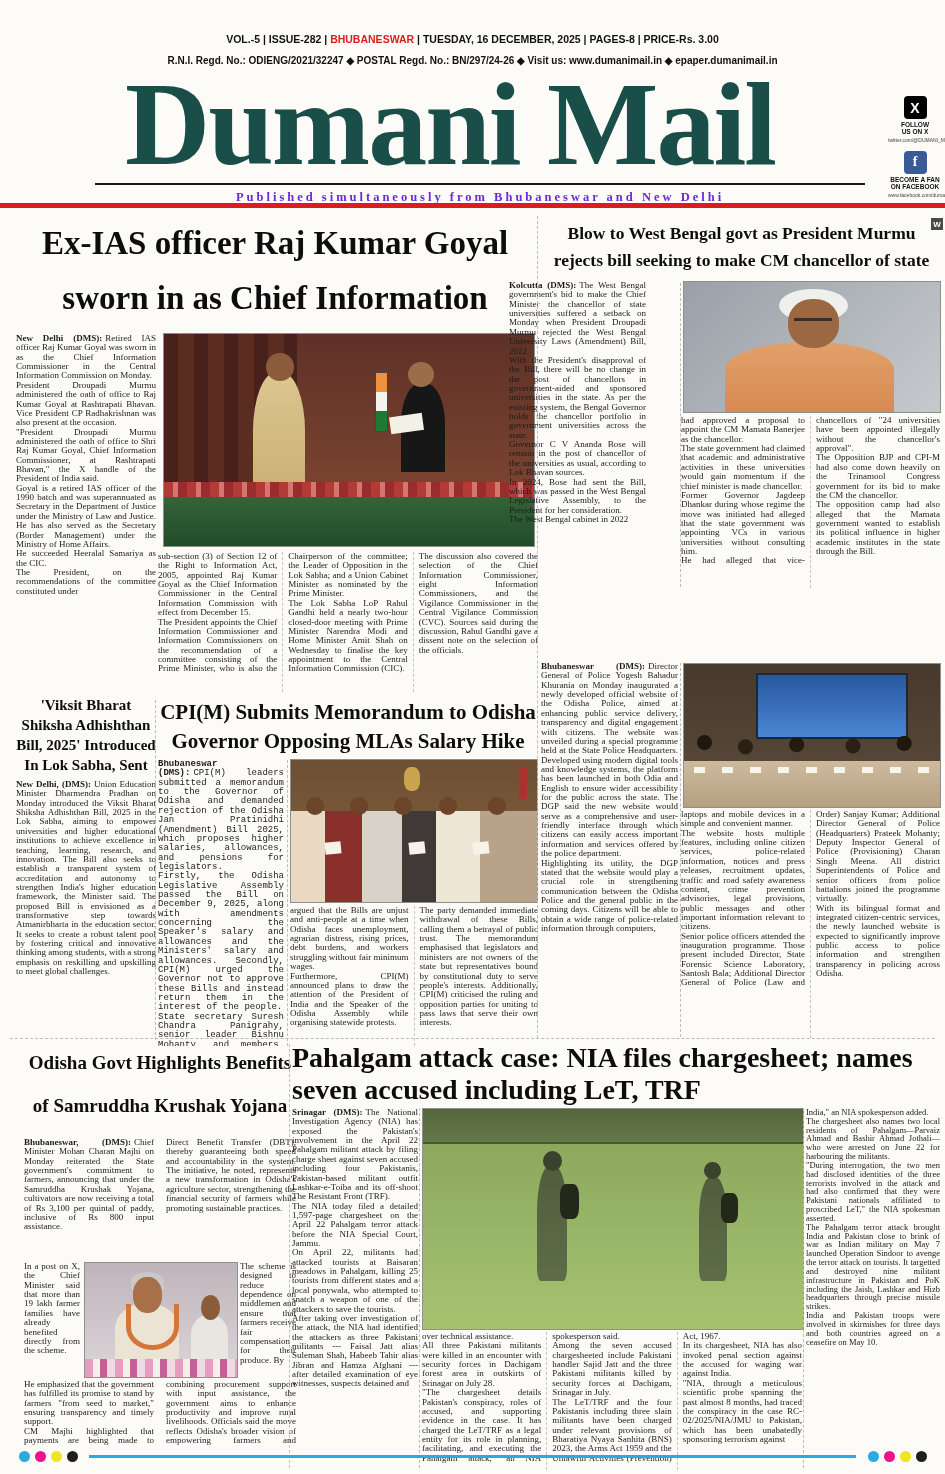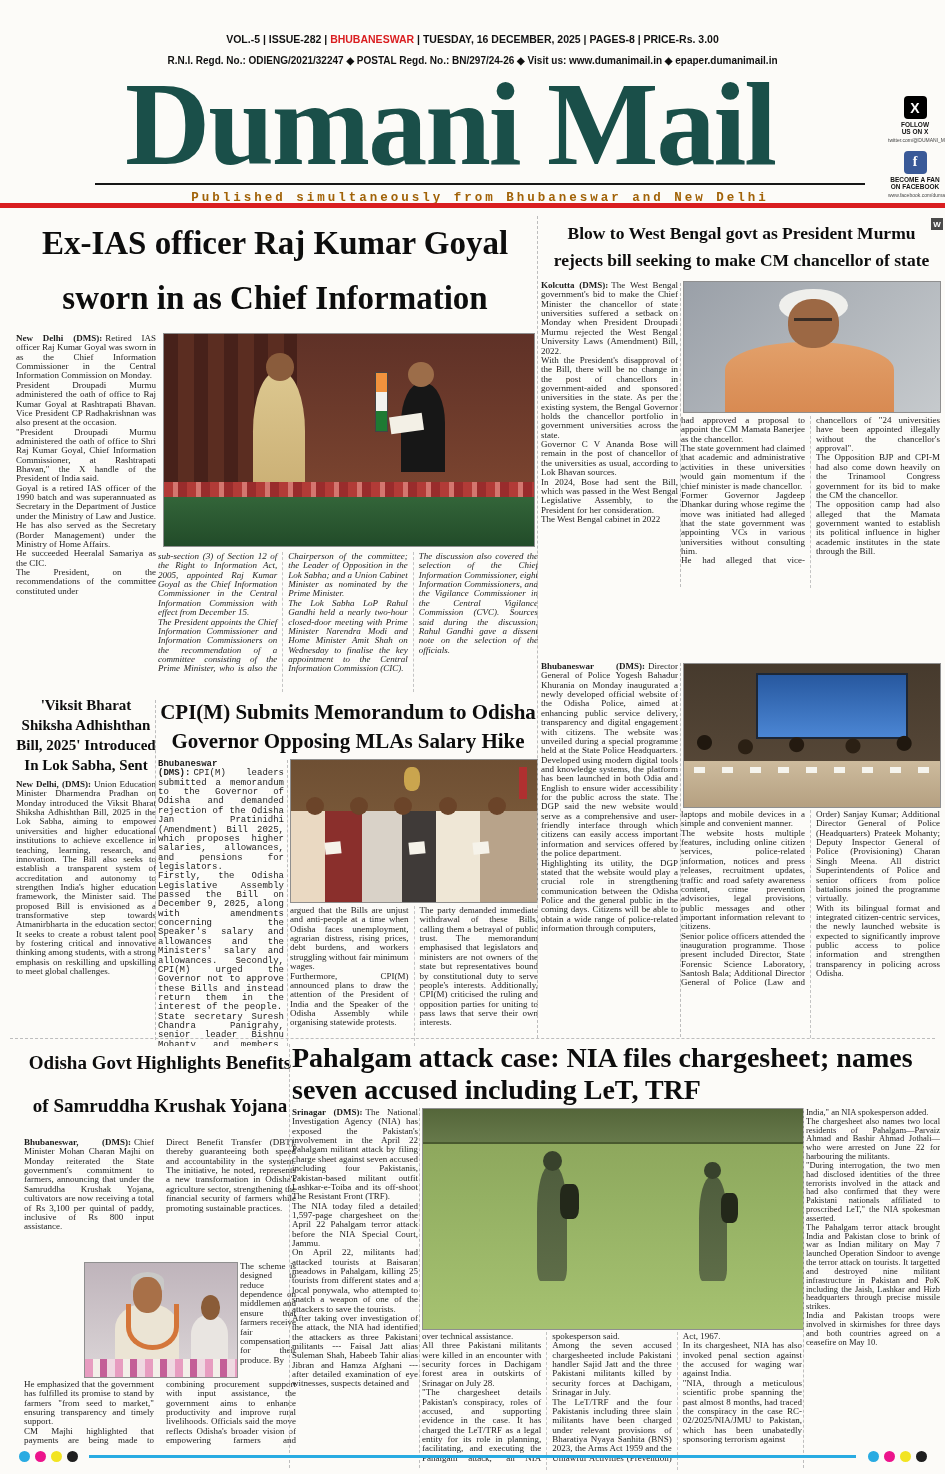--- a/index.html
+++ b/index.html
@@ -10,21 +10,21 @@
   .topbar{position:absolute;top:33px;left:0;right:0;text-align:center;
           font-family:"Liberation Sans",sans-serif;font-weight:bold;font-size:10.5px;color:#111;}
   .topbar .red{color:var(--accent-red,#d61f1f);}
   .regdline{position:absolute;top:55px;left:0;right:0;text-align:center;
             font-family:"Liberation Sans",sans-serif;font-weight:bold;font-size:10px;color:#111;}
   .masthead-title{position:absolute;top:74px;left:20px;width:860px;text-align:center;
             font-family:"Liberation Serif",serif;font-weight:bold;font-size:118px;line-height:0.86;
             letter-spacing:-2px;color:var(--brand-teal,#1a4f49);white-space:nowrap;}
   .tagline-row{position:absolute;top:183px;left:95px;width:770px;border-top:2px solid #161616;
             text-align:center;padding-top:2px;}
-  .tagline{font-family:Liberation Mono, monospace;font-weight:bold;font-size:12.5px;letter-spacing:3px;color:#a16207;}
+  .tagline{font-family:Liberation Serif, serif;font-weight:bold;font-size:12.5px;letter-spacing:3px;color:#6d28d9;}
   .red-rule{position:absolute;top:203px;left:0;width:945px;height:5px;background:var(--accent-red,#d61f1f);}
   .social{position:absolute;top:96px;right:3px;width:54px;text-align:center;
           font-family:"Liberation Sans",sans-serif;color:#111;}
   .social .icon{display:inline-flex;align-items:center;justify-content:center;
           width:23px;height:23px;border-radius:4px;color:#fff;font-weight:bold;font-size:14px;}
   .x-icon{background:#000;}
   .fb-icon{background:#3a5a98;font-family:"Liberation Serif",serif;}
   .social .lbl{font-size:6.5px;font-weight:bold;line-height:1.15;white-space:pre-line;margin-top:2px;}
   .social .url{font-size:5px;color:#444;margin-top:1px;margin-bottom:8px;}
   .watermark{position:absolute;top:218px;right:2px;width:12px;height:12px;background:#4a4a4a;color:#fff;
@@ -129,21 +129,21 @@
     <div class="lp-door"></div>
     <div class="lp-woman"></div>
     <div class="lp-head1"></div>
     <div class="lp-man"></div>
     <div class="lp-head2"></div>
     <div class="lp-paper"></div>
     <div class="lp-flag"></div>
     <div class="lp-flowers"></div>
     <div class="lp-table"></div>
   </div>
-  <div class="abs body-text cols3" style="left:158px;top:552px;width:380px;height:140px;font-style:italic;">sub-section (3) of Section 12 of the Right to Information Act, 2005, appointed Raj Kumar Goyal as the Chief Information Commissioner in the Central Information Commission with effect from December 15.
+  <div class="abs body-text cols3" style="left:158px;top:552px;width:380px;height:140px;">sub-section (3) of Section 12 of the Right to Information Act, 2005, appointed Raj Kumar Goyal as the Chief Information Commissioner in the Central Information Commission with effect from December 15.
 The President appoints the Chief Information Commissioner and Information Commissioners on the recommendation of a committee consisting of the Prime Minister, who is also the Chairperson of the committee; the Leader of Opposition in the Lok Sabha; and a Union Cabinet Minister as nominated by the Prime Minister.
 The Lok Sabha LoP Rahul Gandhi held a nearly two-hour closed-door meeting with Prime Minister Narendra Modi and Home Minister Amit Shah on Wednesday to finalise the key appointment to the Central Information Commission (CIC).
 The discussion also covered the selection of the Chief Information Commissioner, eight Information Commissioners, and the Vigilance Commissioner in the Central Vigilance Commission (CVC). Sources said during the discussion, Rahul Gandhi gave a dissent note on the selection of the officials.</div>
 
   <div class="abs headline" style="left:16px;top:696px;width:140px;height:80px;font-size:15px;line-height:1.33;">'Viksit Bharat Shiksha Adhishthan Bill, 2025' Introduced In Lok Sabha, Sent To JPC</div>
   <div class="abs body-text" style="left:16px;top:780px;width:140px;height:260px;"><b class="dateline">New Delhi, (DMS):</b><span>Union Education Minister Dharmendra Pradhan on Monday introduced the Viksit Bharat Shiksha Adhishthan Bill, 2025 in the Lok Sabha, aiming to empower universities and higher educational institutions to achieve excellence in teaching, learning, research, and innovation. The Bill also seeks to establish a transparent system of accreditation and autonomy to strengthen India's higher education framework, the Minister said. The proposed Bill is envisioned as a transformative step towards Atmanirbharta in the education sector. It seeks to create a robust talent pool by fostering critical and innovative thinking among students, with a strong emphasis on reskilling and upskilling to meet global challenges.</span></div>
 
   <div class="abs headline" style="left:158px;top:698px;width:380px;height:58px;font-size:21px;line-height:1.38;">CPI(M) Submits Memorandum to Odisha Governor Opposing MLAs Salary Hike Bill</div>
   <div class="abs body-text" style="left:158px;top:760px;width:126px;height:286px;font-family:Liberation Mono, monospace;"><b class="dateline">Bhubaneswar (DMS):</b><span>CPI(M) leaders submitted a memorandum to the Governor of Odisha and demanded rejection of the Odisha Jan Pratinidhi (Amendment) Bill 2025, which proposes higher salaries, allowances, and pensions for legislators.
 Firstly, the Odisha Legislative Assembly passed the Bill on December 9, 2025, along with amendments concerning the Speaker's salary and allowances and the Ministers' salary and allowances. Secondly, CPI(M) urged the Governor not to approve these Bills and instead return them in the interest of the people.
@@ -159,21 +159,21 @@
     <div class="cp-head" style="left:80%;"></div>
     <div class="cp-paper" style="left:14%;"></div>
     <div class="cp-paper" style="left:48%;"></div>
     <div class="cp-paper" style="left:74%;"></div>
   </div>
   <div class="abs body-text cols2" style="left:290px;top:906px;width:248px;height:140px;">argued that the Bills are unjust and anti-people at a time when Odisha faces unemployment, agrarian distress, rising prices, debt burdens, and workers struggling without fair minimum wages.
 Furthermore, CPI(M) announced plans to draw the attention of the President of India and the Speaker of the Odisha Assembly while organising statewide protests.
 The party demanded immediate withdrawal of these Bills, calling them a betrayal of public trust. The memorandum emphasised that legislators and ministers are not owners of the state but representatives bound by constitutional duty to serve people's interests. Additionally, CPI(M) criticised the ruling and opposition parties for uniting to pass laws that serve their own interests.</div>
 
   <div class="abs headline" style="left:543px;top:220px;width:397px;height:54px;font-size:17.5px;line-height:1.55;">Blow to West Bengal govt as President Murmu rejects bill seeking to make CM chancellor of state universities</div>
-  <div class="abs body-text" style="left:541px;top:281px;width:137px;height:306px;"><b class="dateline">Kolcutta (DMS):</b><span>The West Bengal government's bid to make the Chief Minister the chancellor of state universities suffered a setback on Monday when President Droupadi Murmu rejected the West Bengal University Laws (Amendment) Bill, 2022.
+  <div class="abs body-text" style="left:509px;top:281px;width:137px;height:306px;"><b class="dateline">Kolcutta (DMS):</b><span>The West Bengal government's bid to make the Chief Minister the chancellor of state universities suffered a setback on Monday when President Droupadi Murmu rejected the West Bengal University Laws (Amendment) Bill, 2022.
 With the President's disapproval of the Bill, there will be no change in the post of chancellors in government-aided and sponsored universities in the state. As per the existing system, the Bengal Governor holds the chancellor portfolio in government universities across the state.
 Governor C V Ananda Bose will remain in the post of chancellor of the universities as usual, according to Lok Bhavan sources.
 In 2024, Bose had sent the Bill, which was passed in the West Bengal Legislative Assembly, to the President for her consideration.
 The West Bengal cabinet in 2022</span></div>
   <div class="photo bengal-photo" style="left:683px;top:281px;width:256px;height:130px;">
     <div class="mp-body"></div>
     <div class="mp-hair"></div>
     <div class="mp-head"></div>
     <div class="mp-glasses"></div>
   </div>
@@ -194,20 +194,21 @@
   </div>
   <div class="abs body-text cols2" style="left:681px;top:810px;width:259px;height:228px;">laptops and mobile devices in a simple and convenient manner.
 The website hosts multiple features, including online citizen services, police-related information, notices and press releases, recruitment updates, traffic and road safety awareness content, crime prevention advisories, legal provisions, public messages and other important information relevant to citizens.
 Senior police officers attended the inauguration programme. Those present included Director, State Forensic Science Laboratory, Santosh Bala; Additional Director General of Police (Law and Order) Sanjay Kumar; Additional Director General of Police (Headquarters) Prateek Mohanty; Deputy Inspector General of Police (Provisioning) Charan Singh Meena. All district Superintendents of Police and senior officers from police battalions joined the programme virtually.
 With its bilingual format and integrated citizen-centric services, the newly launched website is expected to significantly improve public access to police information and strengthen transparency in policing across Odisha.</div>
 
   <div class="abs" style="left:16px;top:1042px;width:272px;height:404px;margin-left:8px;">
     <div class="abs headline" style="left:0;top:0;width:272px;height:88px;font-size:19px;line-height:2.25;">Odisha Govt Highlights Benefits of Samruddha Krushak Yojana</div>
     <div class="abs body-text" style="left:0;top:96px;width:130px;height:122px;"><b class="dateline">Bhubaneswar, (DMS):</b><span>Chief Minister Mohan Charan Majhi on Monday reiterated the State government's commitment to farmers, announcing that under the Samruddha Krushak Yojana, cultivators are now receiving a total of Rs 3,100 per quintal of paddy, inclusive of Rs 800 input assistance.</span></div>
     <div class="abs body-text" style="left:142px;top:96px;width:130px;height:122px;">Direct Benefit Transfer (DBT), thereby guaranteeing both speed and accountability in the system. The initiative, he noted, represents a new transformation in Odisha's agriculture sector, strengthening the financial security of farmers while promoting sustainable practices.</div>
+    <div class="abs body-text" style="left:0;top:220px;width:56px;height:116px;">In a post on X, the Chief Minister said that more than 19 lakh farmer families have already benefited directly from the scheme.</div>
     <div class="photo krushak-photo" style="left:60px;top:220px;width:152px;height:114px;">
       <div class="kp-body"></div>
       <div class="kp-garland"></div>
       <div class="kp-hair"></div>
       <div class="kp-head"></div>
       <div class="kp-aide"></div>
       <div class="kp-aide-head"></div>
       <div class="kp-flowers"></div>
     </div>
     <div class="abs body-text" style="left:216px;top:220px;width:56px;height:116px;">The scheme is designed to reduce dependence on middlemen and ensure that farmers receive fair compensation for their produce. By</div>

